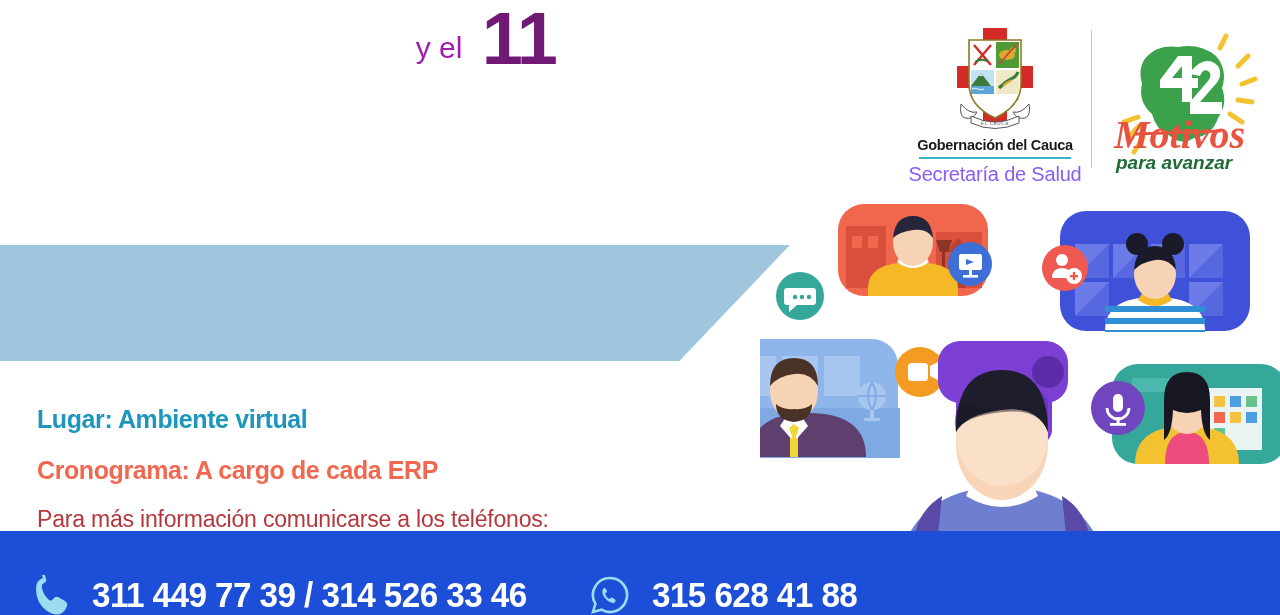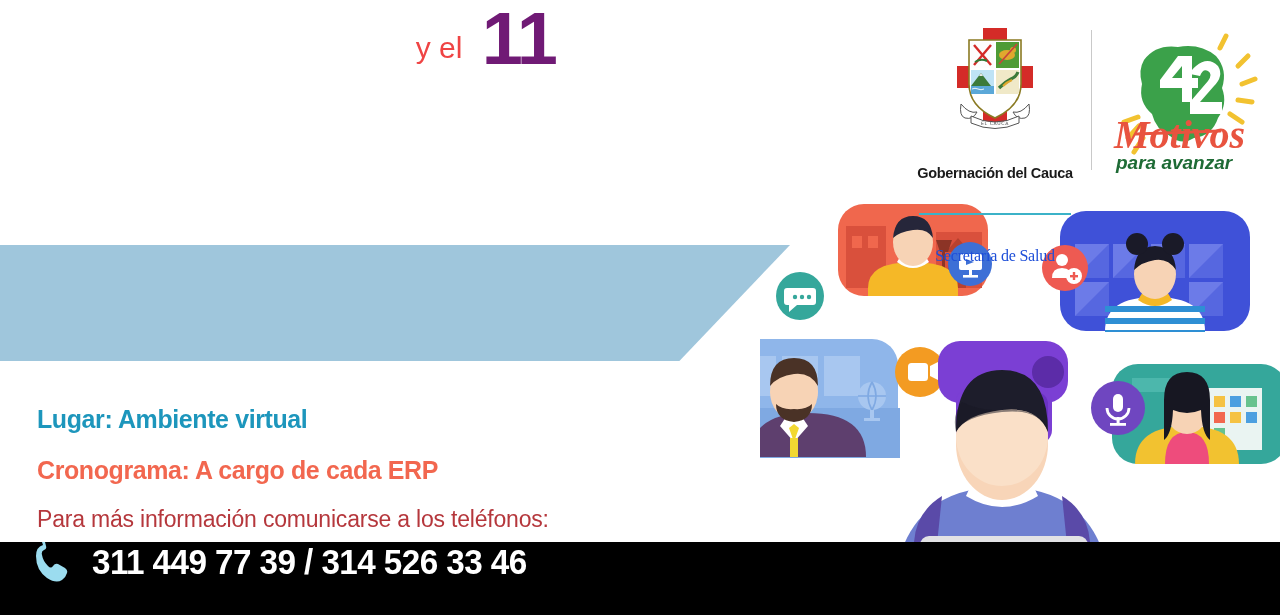--- a/index.html
+++ b/index.html
@@ -69,43 +69,42 @@
     display: flex;
     align-items: flex-start;
     z-index: 6;
   }
   .logo-gov {
     display: flex;
     flex-direction: column;
     align-items: center;
     width: 172px;
     padding-top: 2px;
-    gap: 28px;
   }
   .crest-wrap { width: 84px; height: 108px; }
   .gov-name {
     font-family: "Liberation Sans", sans-serif;
     font-size: 14.5px;
     font-weight: bold;
     color: #1a1a1a;
     margin-top: 3px;
     letter-spacing: -0.3px;
     white-space: nowrap;
   }
   .gov-rule {
     width: 152px;
     height: 2px;
     background: #3BB2C8;
     margin: 4px 0 4px 0;
   }
   .gov-dept {
-    font-family: Liberation Serif, serif;
-    font-size: 16px;
+    font-family: Liberation Sans, sans-serif;
+    font-size: 20px;
     font-weight: normal;
-    color: #1d4ed8;
+    color: #8b5cf6;
     letter-spacing: -0.2px;
     white-space: nowrap;
   }
   .logo-divider {
     width: 1px;
     align-self: stretch;
     background: #c9c9c9;
     margin: 6px 16px 18px 10px;
     max-height: 140px;
   }
@@ -155,21 +154,21 @@
     color: #ffffff;
     line-height: 74px;
     font-family: "Liberation Sans", sans-serif;
     letter-spacing: -2px;
   }
   .d-yel {
     position: absolute;
     left: 44px; top: 33px;
     font-size: 30px;
     font-weight: normal;
-    color: #ef4444;
+    color: #a21caf;
     line-height: 30px;
     font-family: "Liberation Sans", sans-serif;
   }
   .d-eleven {
     position: absolute;
     left: 110px; top: 2px;
     font-size: 74px;
     font-weight: bold;
     color: #701a75;
     line-height: 74px;
@@ -229,25 +228,25 @@
     margin-top: 20px;
     white-space: nowrap;
   }
 
   
   .phone-bar {
     position: absolute;
     left: 0;
     bottom: 0;
     width: 1280px;
-    height: 73px;
-    background: #000000;
+    height: 84px;
+    background: #1d4ed8;
     z-index: 8;
     display: flex;
-    align-items: flex-start;
+    align-items: flex-end;
   }
   .ph-item {
     display: flex;
     align-items: center;
   }
   .ph-icon-tel { margin-left: 34px; width: 36px; height: 40px; }
   .ph-num {
     font-family: "Liberation Sans", sans-serif;
     font-size: 35px;
     font-weight: bold;
@@ -584,15 +583,24 @@
   <div class="phone-bar">
     <div class="ph-item">
       <span class="ph-icon-tel">
         <svg viewBox="0 0 36 40" width="36" height="40">
           <path d="M9 3 q-7 2 -7 11 q0 14 11 22 q9 6 15 2 q4 -3 5 -7 q1 -3 -2 -5 l-7 -4 q-3 -1 -5 2 q-2 3 -5 0 q-5 -5 -6 -11 q-1 -4 2 -5 q3 -1 2 -4 l-2 -8 q-1 -3 -4 -2 z" fill="#9BDCEF"></path>
         </svg>
       </span>
       <span class="ph-num">311 449 77 39 / 314 526 33 46</span>
     </div>
 
+    <div class="ph-item">
+      <span class="ph-icon-wa">
+        <svg viewBox="0 0 40 40" width="40" height="40">
+          <path d="M20 3 a17 17 0 0 0 -14.6 25.8 L3 37 l8.5 -2.3 A17 17 0 1 0 20 3 z" fill="none" stroke="#9BDCEF" stroke-width="2.6"></path>
+          <path d="M15 13 q-2 0 -2.6 2.4 q-0.8 3.4 2 7 q3 4 7.4 5.4 q2.6 0.8 3.6 -1.4 q0.6 -1.4 -0.6 -2.2 l-2.6 -1.6 q-1 -0.6 -1.8 0.6 q-0.8 1.2 -2 0.2 q-2.2 -1.8 -3 -4 q-0.4 -1.2 0.8 -1.8 q1.2 -0.6 0.6 -1.8 l-1.2 -2.2 q-0.4 -0.8 -0.6 -0.6 z" fill="#9BDCEF"></path>
+        </svg>
+      </span>
+      <span class="ph-num2">315 628 41 88</span>
+    </div>
   </div>
 
 </div>
 
 </body></html>

